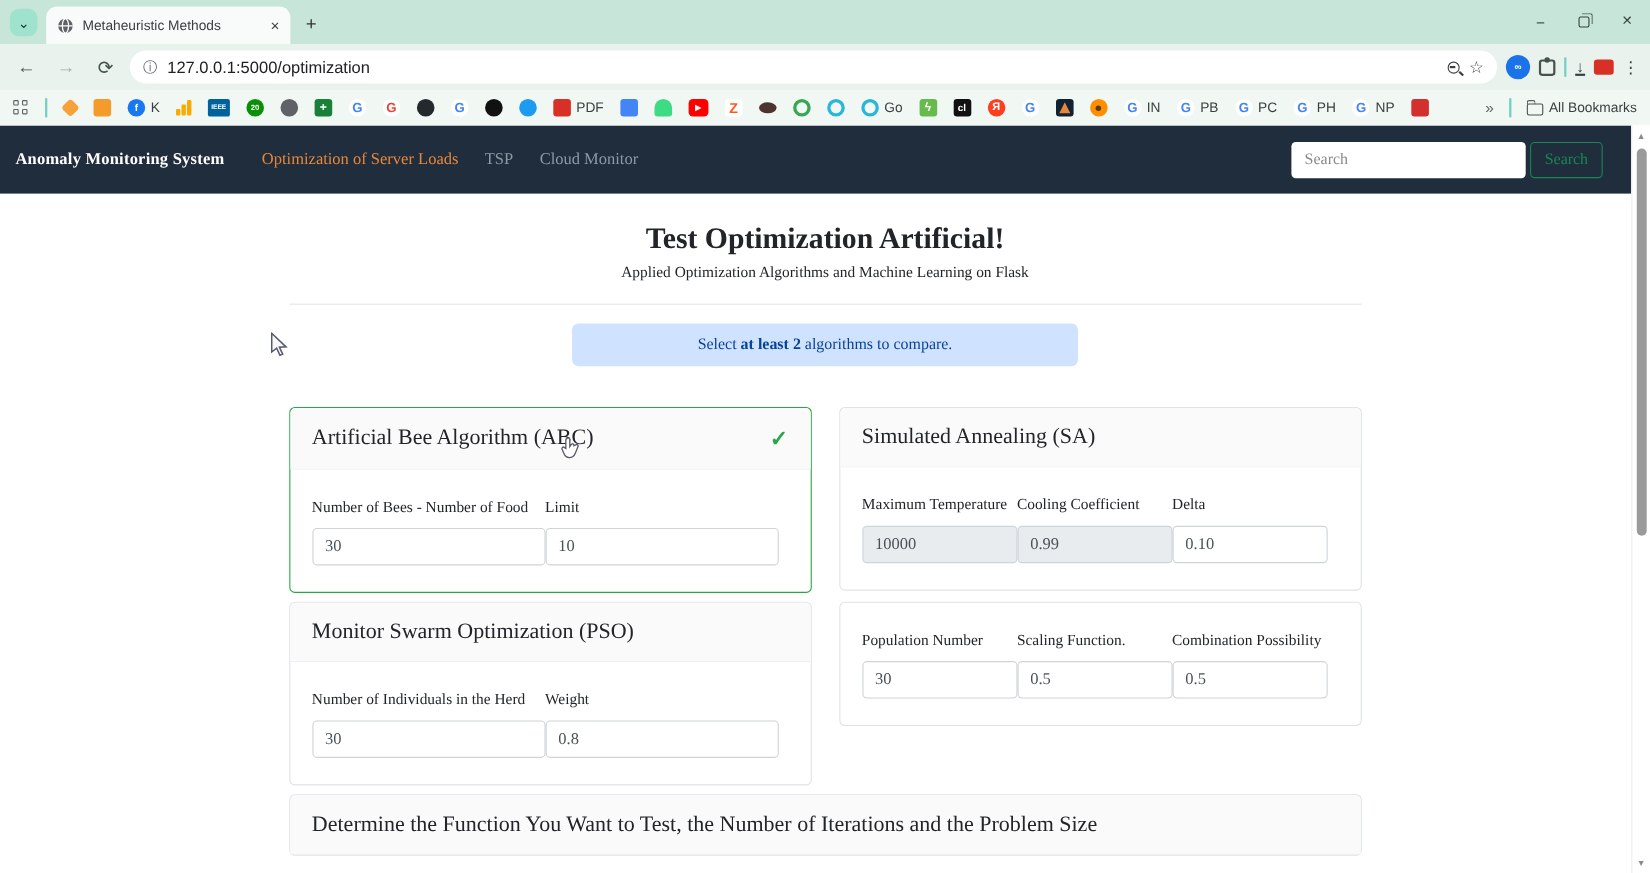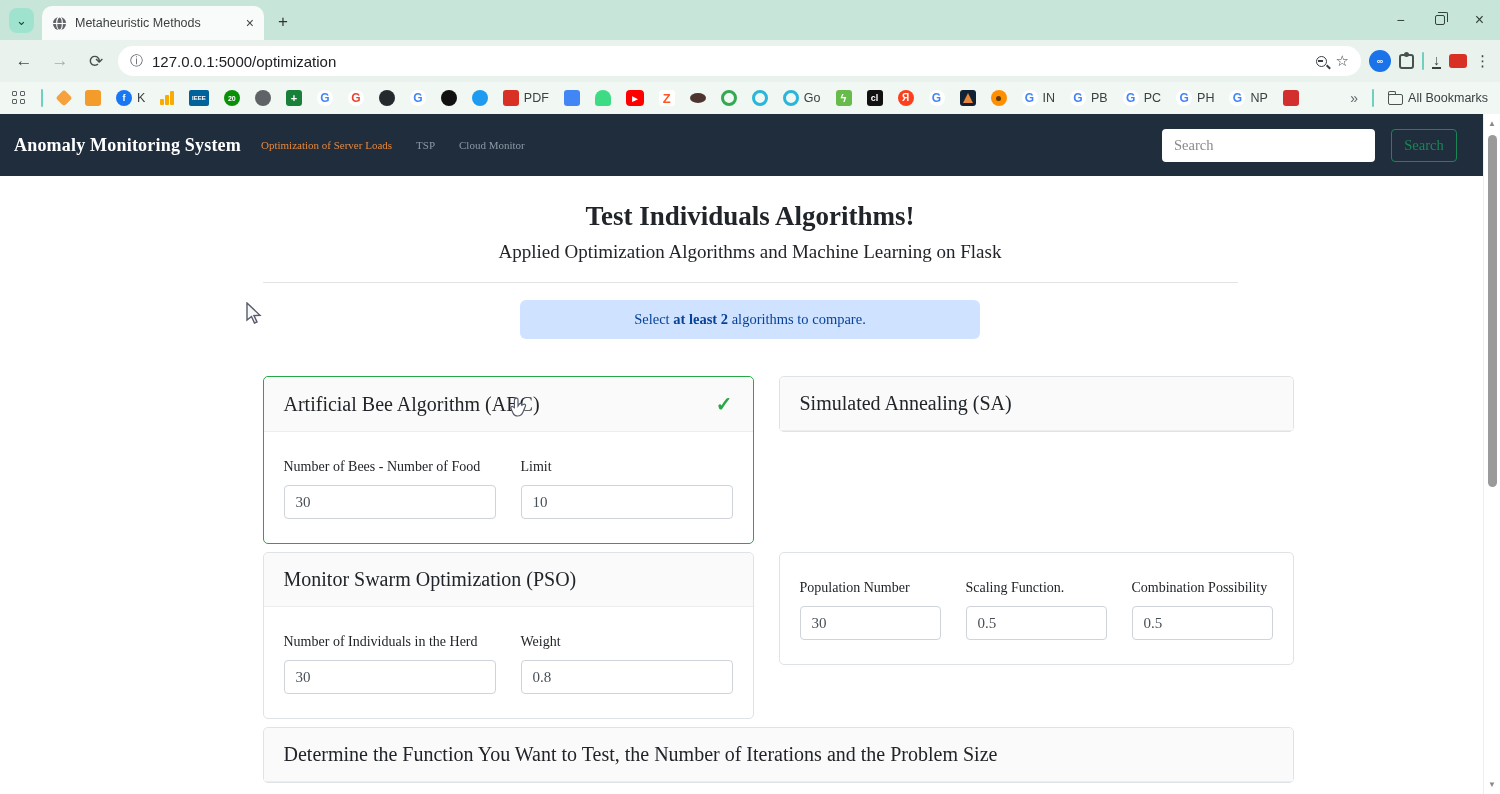--- a/index.html
+++ b/index.html
@@ -49,43 +49,43 @@
   .bm-right { margin-left:auto; display:flex; align-items:center; gap:14px; }
 
   
   .webpage { position:relative; height:680px; background:#fff; font-family:"Liberation Serif","DejaVu Serif",serif; overflow:hidden; }
   .scrollbar { position:absolute; right:0; top:0; bottom:0; width:17px; background:#fff; border-left:1px solid #eee; display:flex; flex-direction:column; align-items:center; z-index:50; }
   .sb-arrow { color:#8a8a8a; font-size:8px; padding:5px 0; }
   .sb-thumb { width:9px; height:352px; background:#9a9a9a; border-radius:6px; margin-top:2px; }
   .sb-spacer { flex:1; }
 
   .site-nav { height:62px; width:1483px; background:#1f2d3d; display:flex; align-items:center; padding:0 14px; }
-  .brand { font-size:18px; font-weight:bold; color:#fff; letter-spacing:.2px; }
-  .site-links { display:flex; gap:24px; margin-left:20px; font-size:11px; }
+  .brand { font-size:15px; font-weight:bold; color:#fff; letter-spacing:.2px; }
+  .site-links { display:flex; gap:24px; margin-left:34px; font-size:15px; }
   .site-link { color:#8d99a4; text-decoration:none; }
   .site-link.active { color:#e8873a; }
-  .nav-search { margin-left:auto; display:flex; align-items:center; gap:16px; padding-right:12px; }
+  .nav-search { margin-left:auto; display:flex; align-items:center; gap:4px; padding-right:12px; }
   .nav-search input { width:213px; height:33px; border:none; border-radius:4px; padding:0 12px; font-family:inherit; font-size:14.5px; color:#333; background:#fff; }
   .nav-search input::placeholder { color:#8a8a8a; }
   .btn-search { width:66px; height:33px; background:transparent; border:1px solid #198754; color:#198754; border-radius:4px; font-family:inherit; font-size:14.5px; }
 
   .container { width:975px; margin:0 auto; }
   .page-title { text-align:center; font-size:27px; font-weight:600; color:#212529; margin-top:25px; }
-  .page-subtitle { text-align:center; font-size:19px; color:#212529; margin-top:9px; }
+  .page-subtitle { text-align:center; font-size:14px; color:#212529; margin-top:9px; }
   .rule { border:none; border-top:1px solid #e2e5e8; margin-top:19px; }
   .alert { width:460px; margin:17px auto 0; background:#cfe2ff; color:#084298; border-radius:6px; text-align:center; padding:11px 10px; font-size:14.5px; }
   .alert b { font-weight:bold; }
 
   .cards-grid { display:grid; grid-template-columns:1fr 1fr; column-gap:25px; row-gap:8px; align-items:start; margin-top:37px; }
   .card { background:#fff; border:1px solid #dfe3e6; border-radius:5px; }
   .card.selected { border:1px solid #28a745; }
   .card-header { background:#fafafa; border-bottom:1px solid #ebedef; border-radius:5px 5px 0 0; padding:15px 20px; display:flex; align-items:center; justify-content:space-between;gap:16px; }
   .card-title { font-size:20px; color:#212529; }
   .check { color:#28a745; font-size:20px; font-weight:bold; }
-  .card-body { padding:24px 20px; display:flex; gap:25px; align-items:flex-start; }
+  .card-body { padding:24px 20px; display:flex; gap:0; align-items:flex-start; }
   .field { display:flex; flex-direction:column; }
   .field.w2 { width:212px; }
   .field.w3 { width:141px; }
   .field label { font-size:14px; color:#212529; line-height:1.5; margin-bottom:8px; }
   .field label.nw { white-space:nowrap; }
   .fc { height:34px; border:1px solid #ced4da; border-radius:4px; padding:0 11px; font-family:inherit; font-size:15px; color:#495057; width:100%; background:#fff; }
   .fc.dis { background:#e9ecef; }
   .bottom-card { grid-column:1 / -1; }
 
   .cursor-arrow { position:absolute; left:246px; top:188px; z-index:60; }
@@ -234,21 +234,21 @@
       <a class="site-link" href="#">TSP</a>
       <a class="site-link" href="#">Cloud Monitor</a>
     </div>
     <div class="nav-search">
       <input type="text" placeholder="Search" style="">
       <button class="btn-search">Search</button>
     </div>
   </div>
 
   <div class="container">
-    <h1 class="page-title">Test Individuals Algorithms!</h1>
+    <h1 class="page-title">Test Optimization Artificial!</h1>
     <div class="page-subtitle">Applied Optimization Algorithms and Machine Learning on Flask</div>
     <hr class="rule">
     <div class="alert">
       <span>Select </span><b>at least 2</b><span> algorithms to compare.</span>
     </div>
 
     <div class="cards-grid">
 
       <div class="card selected">
         <div class="card-header">
@@ -263,20 +263,34 @@
           <div class="field w2">
               <label class="nw">Limit</label>
               <input class="fc" value="10" style="">
             </div>
         </div>
       </div>
 
       <div class="card">
         <div class="card-header">
           <span class="card-title">Simulated Annealing (SA)</span>
+        </div>
+        <div class="card-body">
+          <div class="field w3">
+              <label>Maximum Temperature</label>
+              <input class="fc dis" disabled="" value="10000" style="">
+            </div>
+          <div class="field w3">
+              <label>Cooling Coefficient</label>
+              <input class="fc dis" disabled="" value="0.99" style="">
+            </div>
+          <div class="field w3">
+              <label>Delta</label>
+              <input class="fc" value="0.10" style="">
+            </div>
         </div>
       </div>
 
       <div class="card">
         <div class="card-header">
           <span class="card-title">Monitor Swarm Optimization (PSO)</span>
         </div>
         <div class="card-body">
           <div class="field w2">
               <label class="nw">Number of Individuals in the Herd</label>

